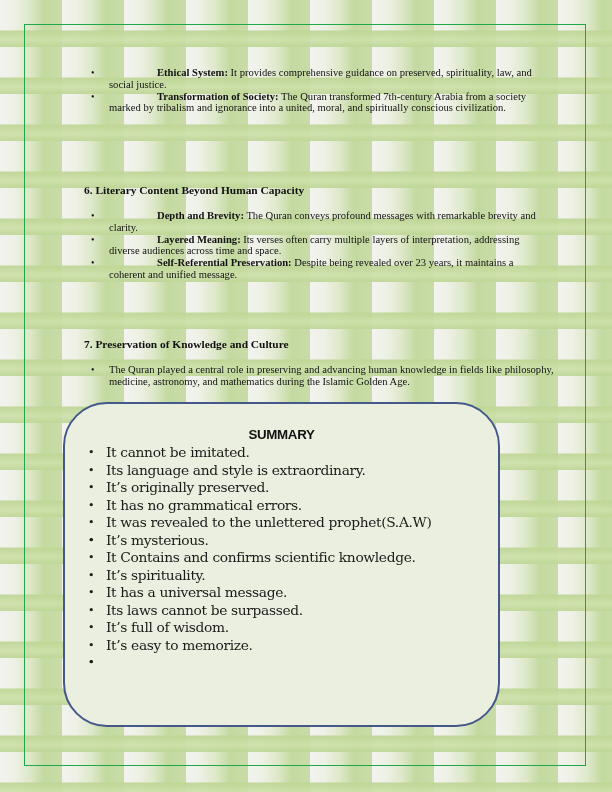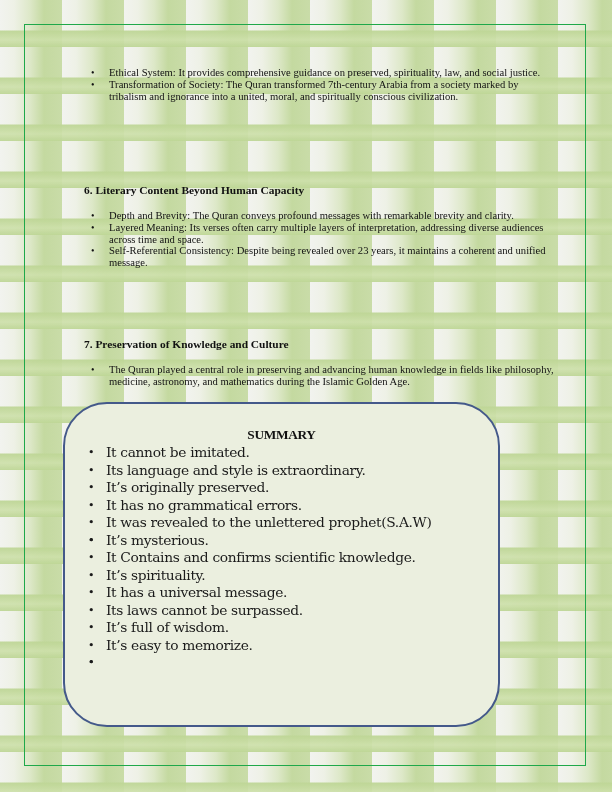--- a/index.html
+++ b/index.html
@@ -17,34 +17,34 @@
   .frame {
     position: absolute; left: 24px; top: 24px; width: 562px; height: 742px;
     border: 1px solid #1fa84a; box-sizing: border-box;
   }
   .ul {
     position: absolute; margin: 0; padding: 0; list-style: none;
     font-size: 10.6px; line-height: 11.8px;
   }
   .ul li { position: relative; padding-left: 18px; }
   .ul li .bullet { position: absolute; left: 0; top: 0; font-size: 10px; }
-  .ul li b { font-weight: normal; }
+  .ul li b { font-weight: bold; margin-left: 48px; }
   .heading {
     position: absolute; font-weight: bold; font-size: 11.4px;
   }
   .summary {
     position: absolute; left: 63px; top: 402px; width: 437px; height: 325px;
     box-sizing: border-box;
     background: #ebefdf;
     border: 2px solid #44598a;
     border-radius: 44px;
   }
   .summary-title {
     position: absolute; left: 0; right: 0; top: 23px; text-align: center;
-    font-family: Liberation Serif, serif; font-size: 13.3px; font-weight: bold; color: #111;
+    font-family: Liberation Sans, sans-serif; font-size: 13.3px; font-weight: bold; color: #111;
     letter-spacing: -0.3px;
   }
   .summary-list {
     position: absolute; left: 23px; top: 40px; margin: 0; padding: 0; list-style: none;
     font-family: "DejaVu Serif", serif; font-size: 13.8px; line-height: 17.5px; color: #1a1a1a;
     letter-spacing: -0.35px;
   }
   .summary-list li { position: relative; padding-left: 18px; white-space: nowrap; }
   .summary-list li .bullet { position: absolute; left: 0; top: 0; font-size: 11px; }
 </style>
@@ -69,21 +69,21 @@
   <li>
     <span class="bullet">•</span>
     <b>Depth and Brevity:</b><span> The Quran conveys profound messages with remarkable brevity and clarity.</span>
   </li>
   <li>
     <span class="bullet">•</span>
     <b>Layered Meaning:</b><span> Its verses often carry multiple layers of interpretation, addressing diverse audiences across time and space.</span>
   </li>
   <li>
     <span class="bullet">•</span>
-    <b>Self-Referential Consistency:</b><span> Despite being revealed over 23 years, it maintains a coherent and unified message.</span>
+    <b>Self-Referential Preservation:</b><span> Despite being revealed over 23 years, it maintains a coherent and unified message.</span>
   </li>
 </ul>
 
 <div class="heading" style="left:84px; top:338px;">7. Preservation of Knowledge and Culture</div>
 <ul class="ul" style="left:91px; top:364px; width:470px;">
   <li>
     <span class="bullet">•</span>
     <span>The Quran played a central role in preserving and advancing human knowledge in fields like philosophy, medicine, astronomy, and mathematics during the Islamic Golden Age.</span>
   </li>
 </ul>

